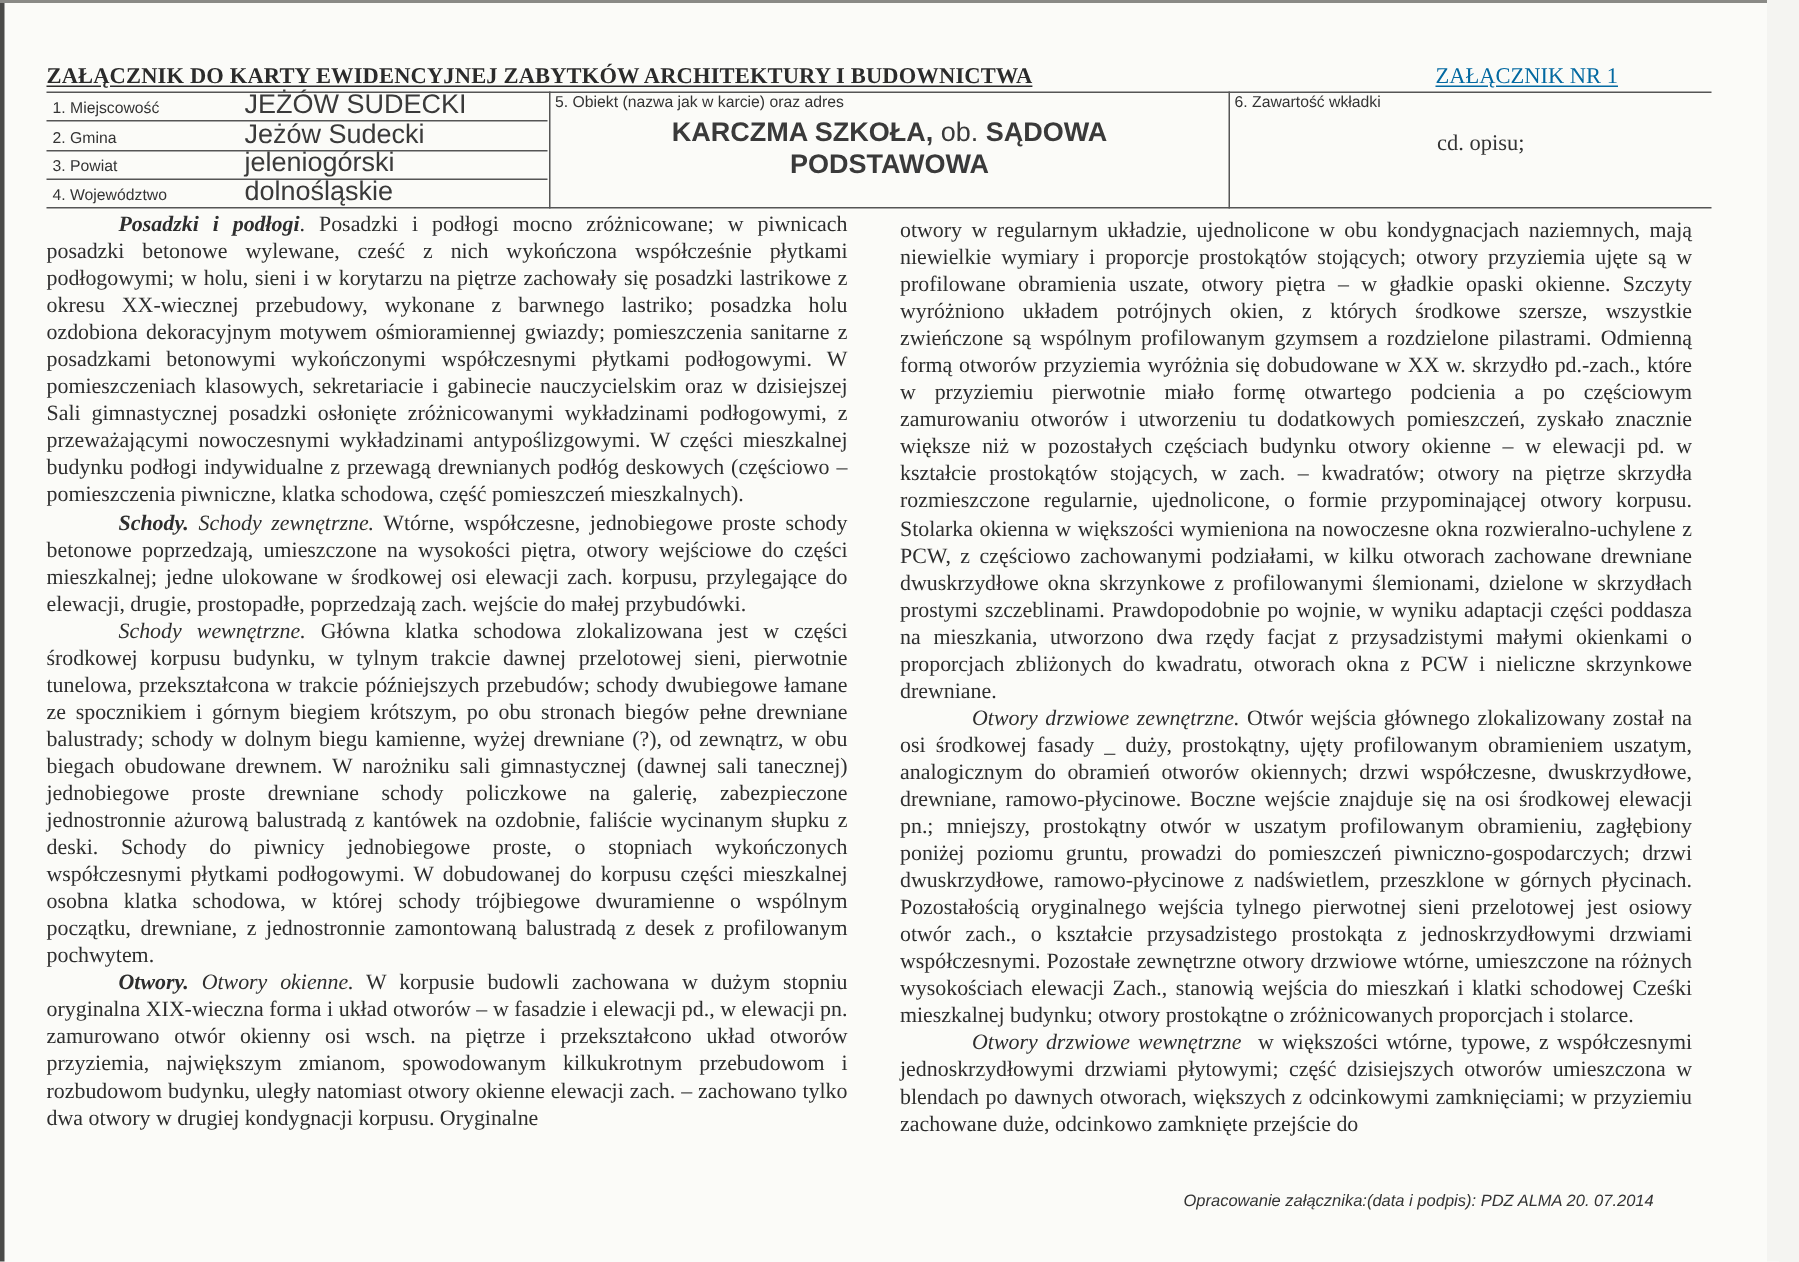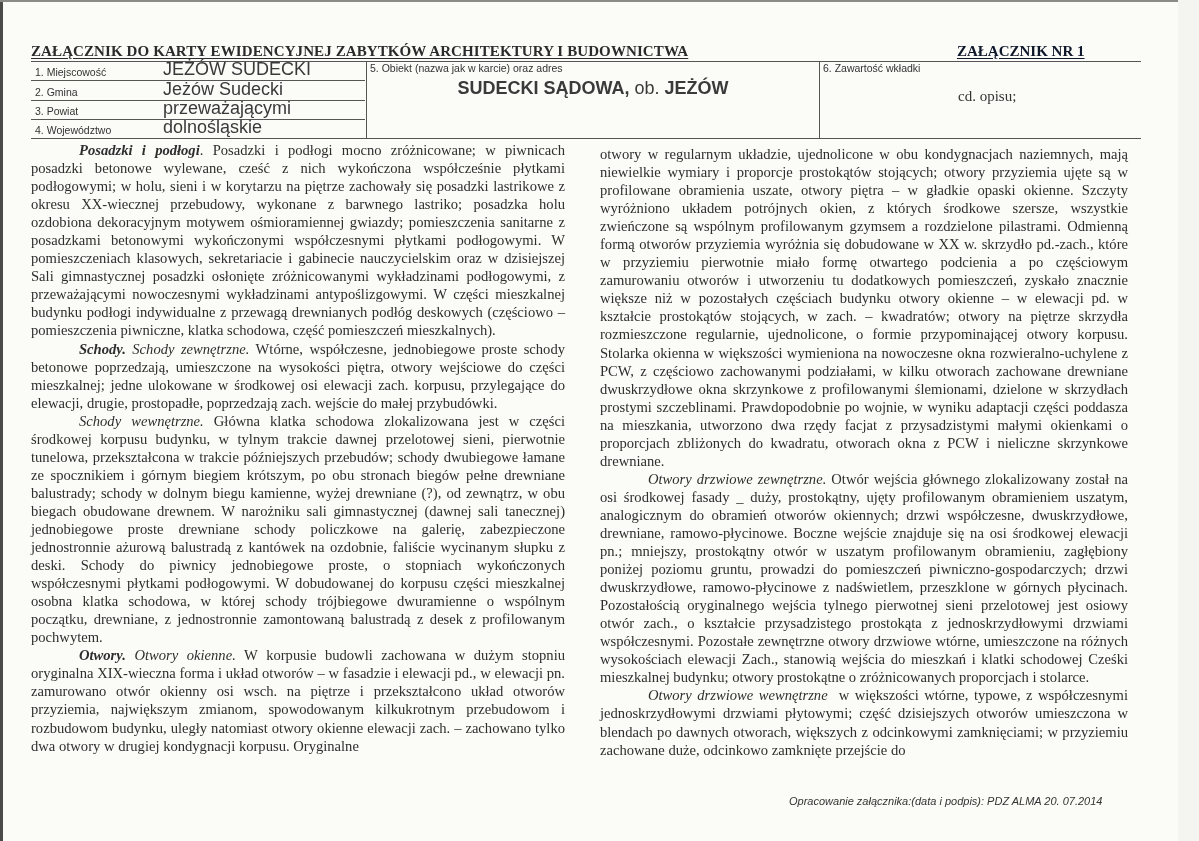--- a/index.html
+++ b/index.html
@@ -14,23 +14,23 @@
   .right-margin { position: absolute; left: 1178px; top: 0; width: 21px; height: 841px; background: #f4f4f1; }
 
   .doc-title {
     position: absolute; left: 31px; top: 43px;
     font-weight: bold; font-size: 15px; letter-spacing: 0.1px;
     text-decoration: underline; text-underline-offset: 2px;
     white-space: nowrap; color: #2b2b2b; font-family: Liberation Serif, serif;
   }
   .doc-annex {
     position: absolute; left: 957px; top: 43px;
-    font-weight: bold; font-size: 15px;
+    font-weight: normal; font-size: 15px;
     text-decoration: underline; text-underline-offset: 2px;
-    white-space: nowrap; color: #0f172a;
+    white-space: nowrap; color: #0369a1;
   }
   .hrule { position: absolute; height: 1px; background: #555; }
   .vrule { position: absolute; width: 1px; background: #555; }
 
   .field-row { position: absolute; left: 31px; width: 334px; height: 20px; }
   .field-label {
     position: absolute; left: 4px; bottom: 2px;
     font-family: "Liberation Sans", sans-serif; font-size: 10.5px; color: #333;
     white-space: nowrap;
   }
@@ -89,30 +89,31 @@
 <div class="field-row" style="top:60px;">
   <span class="field-label">1. Miejscowość</span>
   <span class="field-value">JEŻÓW SUDECKI</span>
 </div>
 <div class="field-row" style="top:80px;">
   <span class="field-label">2. Gmina</span>
   <span class="field-value">Jeżów Sudecki</span>
 </div>
 <div class="field-row" style="top:99px;">
   <span class="field-label">3. Powiat</span>
-  <span class="field-value">przeważającymi</span>
+  <span class="field-value">jeleniogórski</span>
 </div>
 <div class="field-row" style="top:118px;">
   <span class="field-label">4. Województwo</span>
   <span class="field-value">dolnośląskie</span>
 </div>
 
 <div class="box-label" style="left:370px; top:62px;">5. Obiekt (nazwa jak w karcie) oraz adres</div>
 <div class="object-name">
-  <div><b>SUDECKI SĄDOWA,</b><span style="white-space:pre;margin-top:36px;"> ob. </span><b>JEŻÓW</b></div>
+  <div><b>KARCZMA SZKOŁA,</b><span style="white-space:pre;margin-top:36px;"> ob. </span><b>SĄDOWA</b></div>
+  <div><b>PODSTAWOWA</b></div>
 </div>
 
 <div class="box-label" style="left:823px; top:62px;">6. Zawartość wkładki</div>
 <div class="contents-value">cd. opisu;</div>
 
 <div class="column col-left">
   <p class="ind"><span class="bi">Posadzki i podłogi</span><span>. Posadzki i podłogi mocno zróżnicowane; w piwnicach posadzki betonowe wylewane, cześć z nich wykończona współcześnie płytkami podłogowymi; w holu, sieni i w korytarzu na piętrze zachowały się posadzki lastrikowe z okresu XX-wiecznej przebudowy, wykonane z barwnego lastriko; posadzka holu ozdobiona dekoracyjnym motywem ośmioramiennej gwiazdy; pomieszczenia sanitarne z posadzkami betonowymi wykończonymi współczesnymi płytkami podłogowymi. W pomieszczeniach klasowych, sekretariacie i gabinecie nauczycielskim oraz w dzisiejszej Sali gimnastycznej posadzki osłonięte zróżnicowanymi wykładzinami podłogowymi, z przeważającymi nowoczesnymi wykładzinami antypoślizgowymi. W części mieszkalnej budynku podłogi indywidualne z przewagą drewnianych podłóg deskowych (częściowo – pomieszczenia piwniczne, klatka schodowa, część pomieszczeń mieszkalnych).</span></p>
   <p class="ind"><span class="bi">Schody.</span><span class="it"> Schody zewnętrzne.</span><span> Wtórne, współczesne, jednobiegowe proste schody betonowe poprzedzają, umieszczone na wysokości piętra, otwory wejściowe do części mieszkalnej; jedne ulokowane w środkowej osi elewacji zach. korpusu, przylegające do elewacji, drugie, prostopadłe, poprzedzają zach. wejście do małej przybudówki.</span></p>
   <p class="ind"><span class="it">Schody wewnętrzne.</span><span> Główna klatka schodowa zlokalizowana jest w części środkowej korpusu budynku, w tylnym trakcie dawnej przelotowej sieni, pierwotnie tunelowa, przekształcona w trakcie późniejszych przebudów; schody dwubiegowe łamane ze spocznikiem i górnym biegiem krótszym, po obu stronach biegów pełne drewniane balustrady; schody w dolnym biegu kamienne, wyżej drewniane (?), od zewnątrz, w obu biegach obudowane drewnem. W narożniku sali gimnastycznej (dawnej sali tanecznej) jednobiegowe proste drewniane schody policzkowe na galerię, zabezpieczone jednostronnie ażurową balustradą z kantówek na ozdobnie, faliście wycinanym słupku z deski. Schody do piwnicy jednobiegowe proste, o stopniach wykończonych współczesnymi płytkami podłogowymi. W dobudowanej do korpusu części mieszkalnej osobna klatka schodowa, w której schody trójbiegowe dwuramienne o wspólnym początku, drewniane, z jednostronnie zamontowaną balustradą z desek z profilowanym pochwytem.</span></p>
   <p class="ind"><span class="bi">Otwory.</span><span class="it"> Otwory okienne.</span><span> W korpusie budowli zachowana w dużym stopniu oryginalna XIX-wieczna forma i układ otworów – w fasadzie i elewacji pd., w elewacji pn. zamurowano otwór okienny osi wsch. na piętrze i przekształcono układ otworów przyziemia, największym zmianom, spowodowanym kilkukrotnym przebudowom i rozbudowom budynku, uległy natomiast otwory okienne elewacji zach. – zachowano tylko dwa otwory w drugiej kondygnacji korpusu. Oryginalne</span></p>

